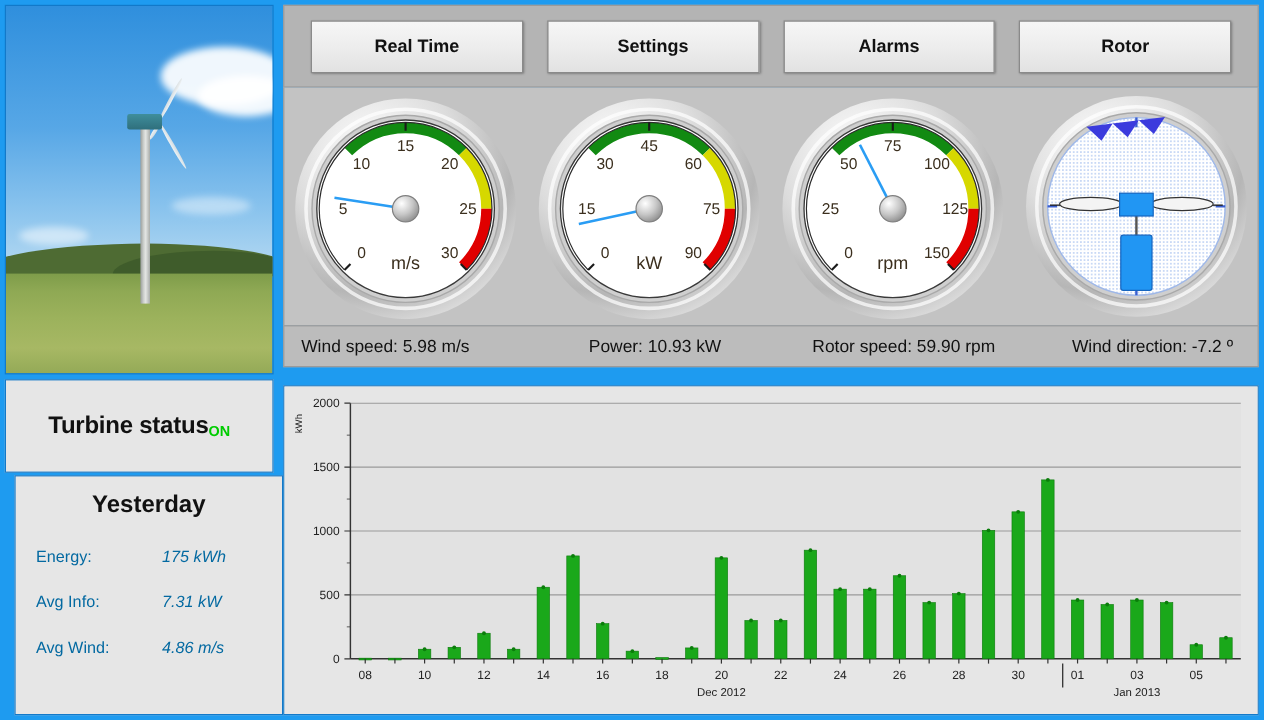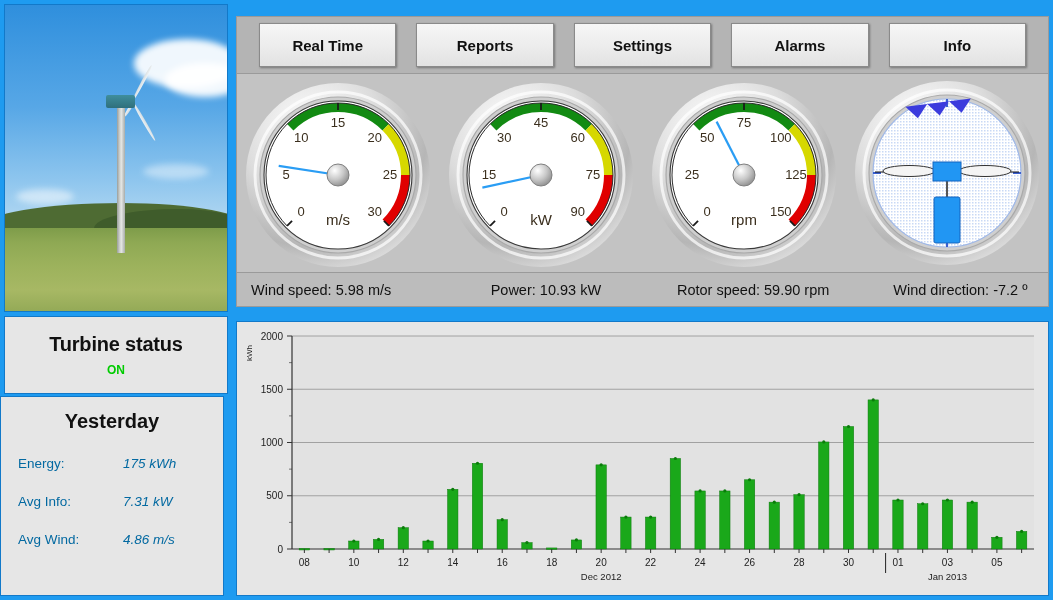--- a/index.html
+++ b/index.html
@@ -68,33 +68,33 @@
   .b1 { left: 57.5%; top: 30.8%; width: 18%; height: 1.1%; transform: rotate(-62deg); }
   .b2 { left: 57.5%; top: 31.3%; width: 20%; height: 1.1%; transform: rotate(60deg); }
   .b3 { left: 57.5%; top: 31.5%; width: 7%; height: 1.1%; transform: rotate(122deg); }
 
   
   #status-panel {
     position: absolute; left: 4px; top: 316px;
     width: 224px; height: 78px;
     background: #e6e6e6;
     border: 1px solid #1279c9;
-    display: flex; flex-direction: column;
+    display: flex; flex-direction: row;
     align-items: center; justify-content: center;
   }
   #status-title {
     font-size: 20px; font-weight: bold; color: #111;
     letter-spacing: -0.2px;
   }
   #status-value {
     margin-top: 7px;
     font-size: 12px; font-weight: bold; color: #00cc00;
   }
   #yesterday-panel {
-    position: absolute; left: 0; top: 396px;
+    position: absolute; left: 12px; top: 396px;
     width: 224px; height: 200px;
     background: #e6e6e6;
     border: 1px solid #1279c9;
     padding-top: 13px;
   }
   #yesterday-title {
     text-align: center;
     font-size: 20px; font-weight: bold; color: #111;
   }
   .stat-row {
@@ -106,27 +106,26 @@
   .stat-label { width: 105px; }
   .stat-value { font-weight: normal; font-style: italic; }
 
   
   #right {
     position: absolute; left: 236px; top: 4px;
     width: 813px; height: 592px;
   }
   #toolbar {
     position: relative;
-    width: 813px; height: 58px;
+    width: 813px; height: 69px;
     background: #b4b4b4;
     border: 1px solid #9a9a9a;
     display: flex; align-items: center;
     padding: 0 22px;
     gap: 20px;
-    margin-top: 12px;
   }
   .tool-btn {
     flex: 1;
     height: 44px;
     background: linear-gradient(to bottom, #f6f6f6 0%, #ededed 50%, #e2e2e2 100%);
     border: 1px solid #8a8a8a;
     box-shadow: 1px 1px 2px rgba(0,0,0,0.35);
     font-family: "Liberation Sans", sans-serif;
     font-size: 15px; font-weight: bold; color: #111;
     cursor: pointer;
@@ -210,24 +209,23 @@
     <div class="stat-row">
       <span class="stat-label">Avg Wind:</span>
       <span class="stat-value">4.86 m/s</span>
     </div>
   </div>
 
   <div id="right">
 
     <div id="toolbar">
       <button class="tool-btn">Real Time</button>
-      <button class="tool-btn">Reports</button>
       <button class="tool-btn">Settings</button>
       <button class="tool-btn">Alarms</button>
-      <button class="tool-btn">Info</button>
+      <button class="tool-btn">Rotor</button>
     </div>
 
     <div id="gauge-strip">
       <div class="gauge-wrap">
           <svg width="196" height="188" class="gauge-svg">
             <defs>
               <radialGradient id="bz0" cx="35%" cy="25%" r="85%">
                 <stop offset="0%" stop-color="#ffffff"></stop>
                 <stop offset="45%" stop-color="#dcdcdc"></stop>
                 <stop offset="75%" stop-color="#b6b6b6"></stop>

